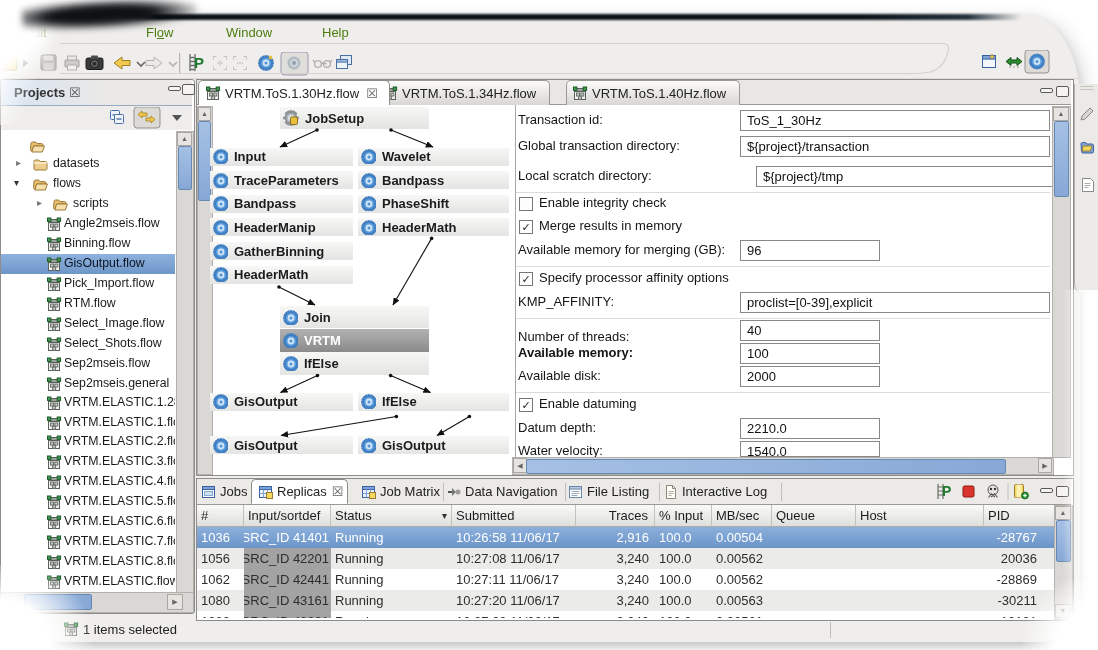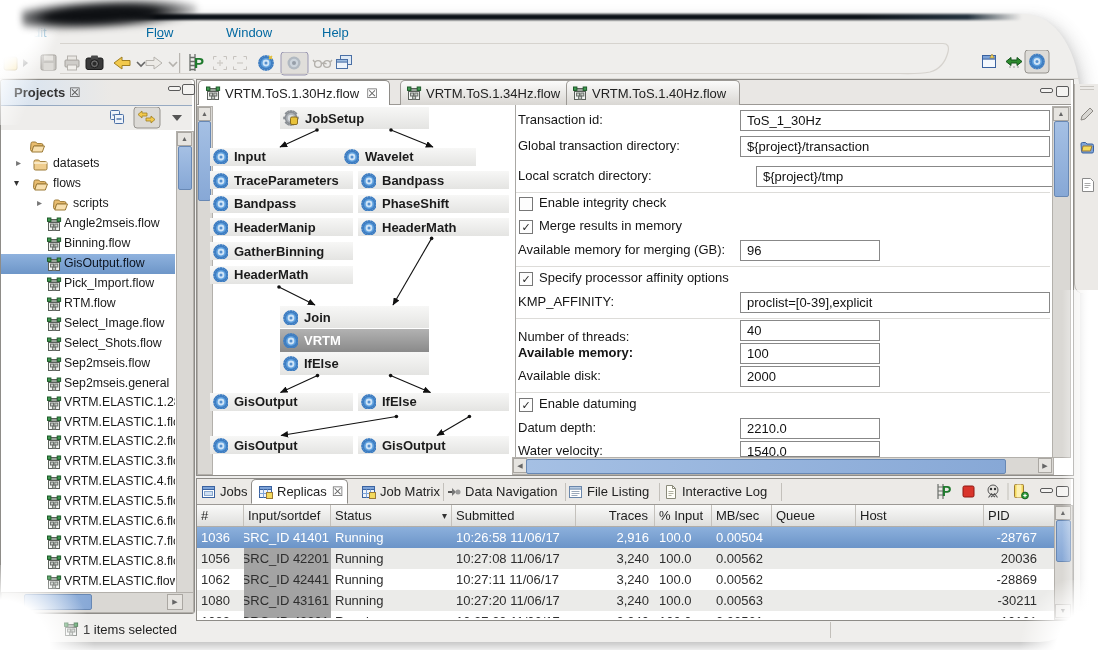--- a/index.html
+++ b/index.html
@@ -5,21 +5,21 @@
  font-family:"Liberation Sans",sans-serif;font-size:13px;color:#1a1a1a;}
 .a{position:absolute;}
 
 #win{left:-12px;top:14px;width:1092px;height:628px;background:#efeeec;
  border-radius:2px 55px 40px 14px / 2px 85px 40px 14px;box-shadow:0 5px 10px rgba(60,60,60,.25),10px 2px 14px rgba(80,80,80,.12);}
 
 #topbar{left:120px;top:14px;width:902px;height:6px;background:linear-gradient(to right,rgba(13,19,25,0) 0%,#0d1319 4%,#0d1319 82%,#24333f 94%,rgba(36,51,63,0) 100%);filter:blur(1.1px);border-radius:3px;}
 
 #smudge{left:22px;top:0px;width:175px;height:28px;background:radial-gradient(ellipse at 45% 50%,rgba(8,10,13,.97) 40%,rgba(8,10,13,0) 78%);transform:rotate(-3deg);filter:blur(3px);}
 
-.mitem{top:22px;height:22px;line-height:22px;color:#0369a1;}
+.mitem{top:22px;height:22px;line-height:22px;color:#4d7c0f;}
 
 .panel{background:#fff;border:1px solid #8e8c88;}
 .btnmin{width:11px;height:9px;border:1px solid #5a5a5a;border-radius:2px;background:#f4f3f1;}
 
 .trow{left:1px;width:174px;height:20px;display:flex;align-items:center;white-space:nowrap;overflow:hidden;font-size:12.3px;}
 .exp{color:#777;font-size:10px;top:3px;}
 .expd{color:#333;font-size:10px;top:3px;}
 .fico{left:46px;top:3px;}
 .ftxt{left:63px;top:2px;}
 .sel{background:linear-gradient(#8fb2de,#6d96c8);}
@@ -418,21 +418,21 @@
 <div class="a thumbBh" style="left:177.5px;top:146px;width:12px;height:42px;"></div>
 
 <div class="a sb" style="left:1px;top:592px;width:191px;height:19px;"></div>
 <div class="a thumbB" style="left:24px;top:594px;width:66px;height:14px;"></div>
 <div class="a stepper" style="left:167px;top:594px;width:14px;height:14px;line-height:14px;">▶</div>
 
 <div class="a panel" style="left:196px;top:79px;width:876px;height:395px;"></div>
 
 <div class="a" style="left:197px;top:80px;width:874px;height:24px;background:#e9e7e4;border-bottom:1px solid #9c9995;"></div>
 <div id="etabs" class="a" style="left:0;top:0;width:1098px;height:650px;">
-<div class="a etab etabi" style="left:400px;width:172px;"><svg style="margin:0 4px 0 6px" width="15" height="15">
+<div class="a etab etabi" style="left:376px;width:172px;"><svg style="margin:0 4px 0 6px" width="15" height="15">
           <use href="#flow"></use>
         </svg>VRTM.ToS.1.34Hz.flow</div>
 <div class="a etab etabi" style="left:566px;width:172px;"><svg style="margin:0 4px 0 6px" width="15" height="15">
           <use href="#flow"></use>
         </svg>VRTM.ToS.1.40Hz.flow</div>
 <div class="a etab" style="left:198px;width:190px;background:#fff;border:1px solid #8e8c88;border-bottom:1px solid #fff;border-radius:5px 5px 0 0;height:25px;"><svg style="margin:0 4px 0 7px" width="15" height="15">
           <use href="#flow"></use>
         </svg>VRTM.ToS.1.30Hz.flow<span style="color:#666;margin-left:7px;">☒</span></div>
 </div>
 <div class="a btnmin" style="left:1040px;top:88px;height:3px;"></div>
@@ -458,21 +458,21 @@
         </svg>Bandpass</div>
 <div class="a node" style="left:210px;top:218.3px;width:143px;"><svg width="15" height="15">
           <use href="#gear"></use>
         </svg>HeaderManip</div>
 <div class="a node" style="left:210px;top:242.1px;width:143px;"><svg width="15" height="15">
           <use href="#gear"></use>
         </svg>GatherBinning</div>
 <div class="a node" style="left:210px;top:265.6px;width:143px;"><svg width="15" height="15">
           <use href="#gear"></use>
         </svg>HeaderMath</div>
-<div class="a node" style="left:341px;top:147.5px;width:135px;"><svg width="15" height="15">
+<div class="a node" style="left:358px;top:147.5px;width:151px;"><svg width="15" height="15">
           <use href="#gear"></use>
         </svg>Wavelet</div>
 <div class="a node" style="left:358px;top:171.2px;width:151px;"><svg width="15" height="15">
           <use href="#gear"></use>
         </svg>Bandpass</div>
 <div class="a node" style="left:358px;top:194.8px;width:151px;"><svg width="15" height="15">
           <use href="#gear"></use>
         </svg>PhaseShift</div>
 <div class="a node" style="left:358px;top:218.3px;width:151px;"><svg width="15" height="15">
           <use href="#gear"></use>

